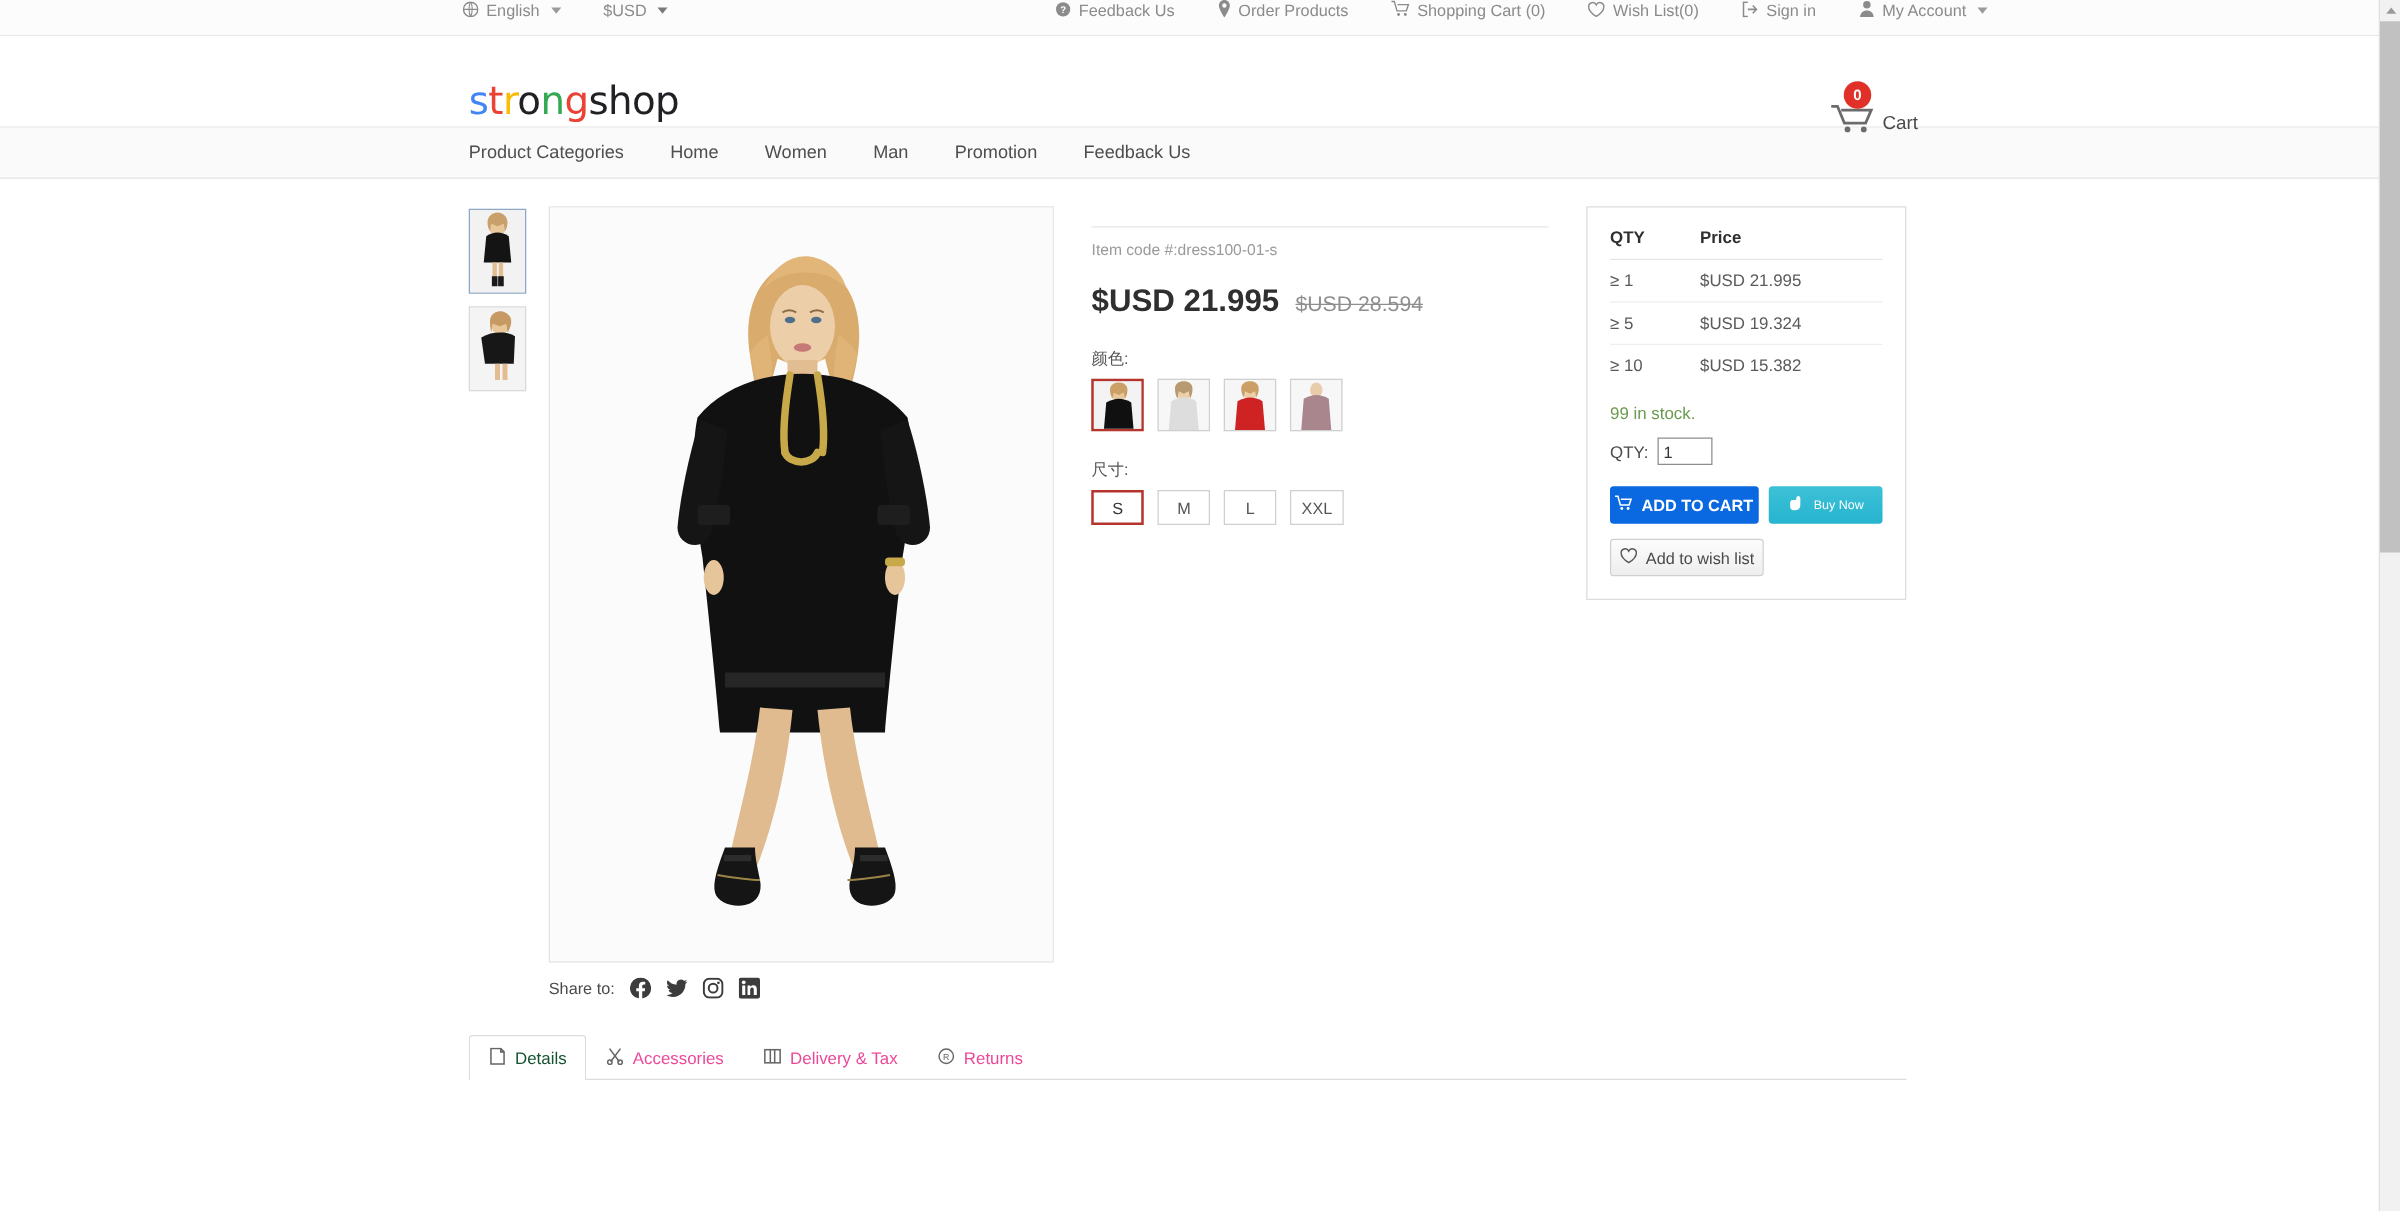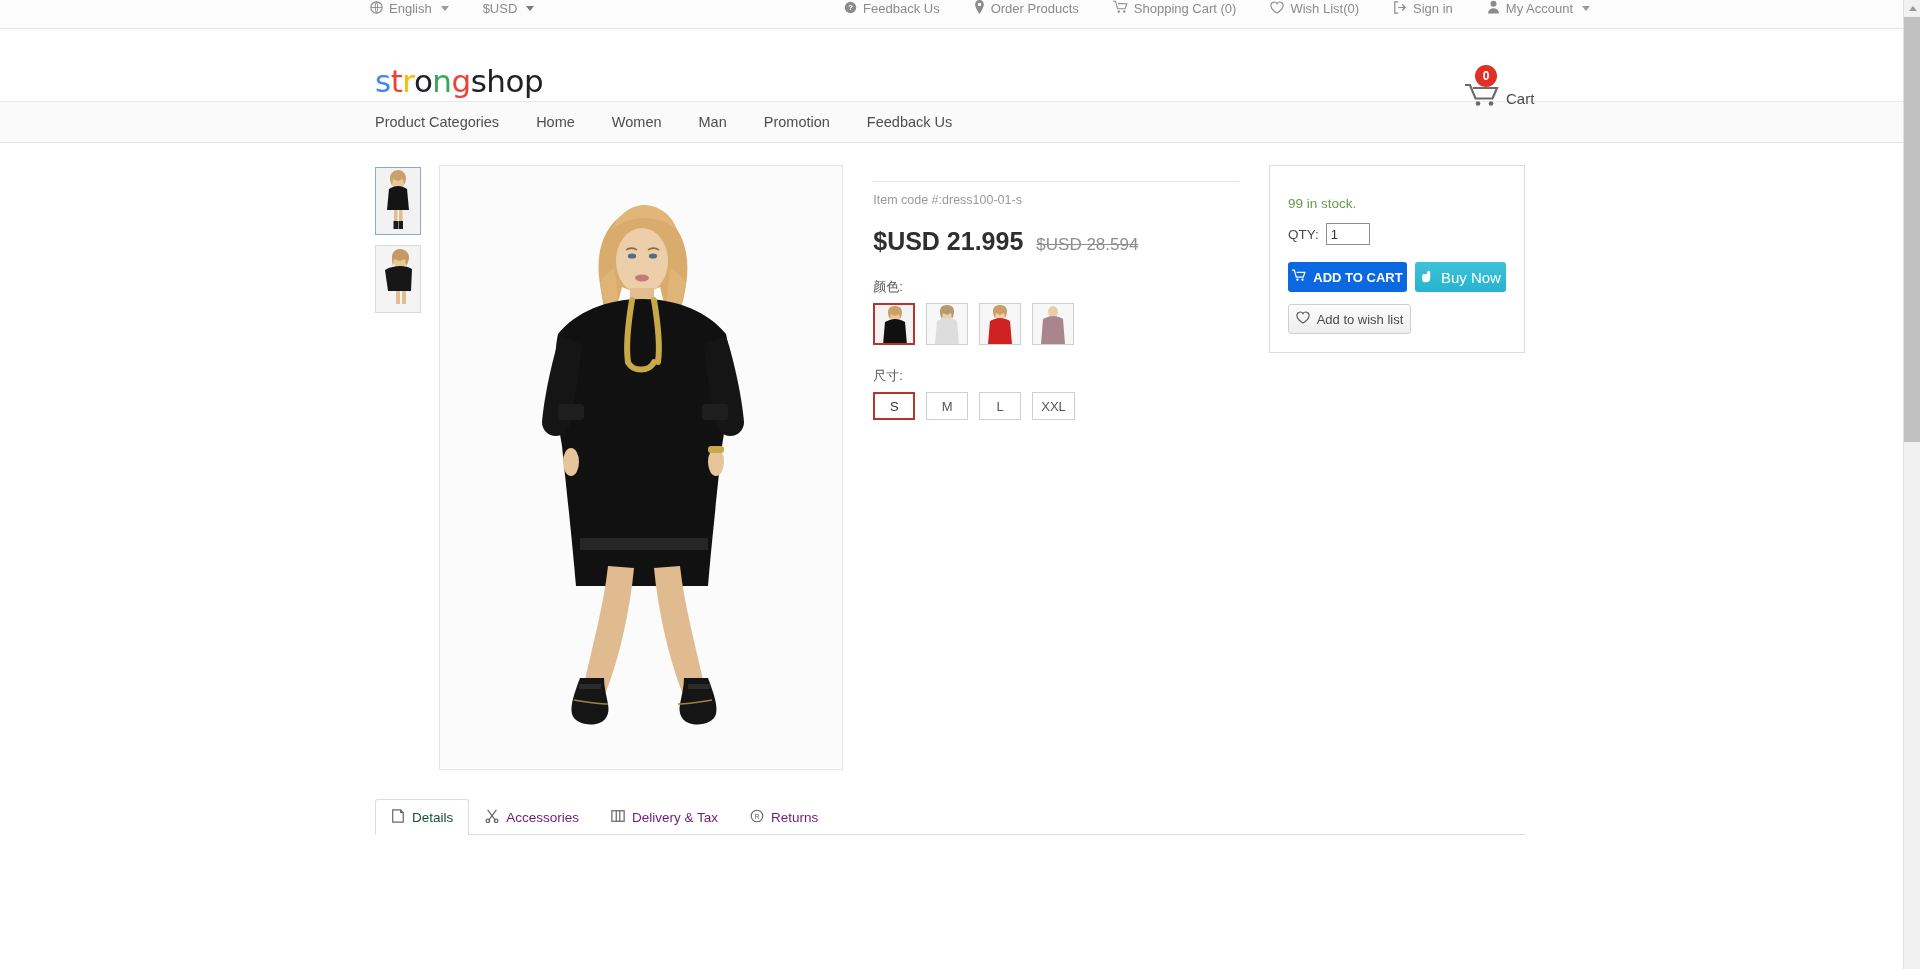--- a/index.html
+++ b/index.html
@@ -204,21 +204,21 @@
   .btn-row{ display:flex;gap:8px;margin-top:17px; }
   .btn{
     border:none;border-radius:3px;cursor:pointer;
     display:flex;align-items:center;justify-content:center;gap:7px;
     color:#fff;font-size:13px;font-weight:bold;
     height:30px;
   }
   .btn-cart{ background:#0a68e0; width:120px; }
   .btn-buy{
     background:linear-gradient(180deg,#3dc1d8 0%,#26b4cf 100%);
-    width:92px; font-weight:normal; font-size:15px;
+    width:92px; font-weight:normal; font-size:10px;
   }
   .btn-wish{
     margin-top:12px;
     background:linear-gradient(180deg,#fcfcfc 0%,#eeeeee 100%);
     border:1px solid #cfcfcf;color:#4a4a4a;
     font-weight:normal;font-size:13px;
     width:123px;height:30px;border-radius:3px;
     display:flex;align-items:center;justify-content:center;gap:7px;cursor:pointer;
   }
 
@@ -228,21 +228,21 @@
     display:flex;align-items:center;gap:12px;
     font-size:13px;color:#4a4a4a;
   }
   .share-ico{ width:17px;height:17px;fill:#3c3c3c;cursor:pointer; }
 
   
   .tabs-wrap{ margin-left:375px;margin-top:28px;width:1150px; }
   .tabs{ display:flex;align-items:flex-end;border-bottom:1px solid #dcdcdc; }
   .tab{
     display:flex;align-items:center;gap:7px;
-    padding:9px 15px; font-size:13.5px;color:#701a75;
+    padding:9px 15px; font-size:13.5px;color:#ec4899;
     border:1px solid transparent;border-bottom:none;
     cursor:pointer; position:relative; top:1px;
   }
   .tab.active{
     background:#fff;border-color:#dcdcdc;
     color:#14532d;border-radius:3px 3px 0 0;
   }
   .tab svg{ width:14px;height:14px;fill:#666; }
   .tab-body{ padding:18px 0 0 0; }
   .tab-body ul{ margin:0;padding-left:54px; }
@@ -502,20 +502,42 @@
       <div class="opt-label">尺寸:</div>
       <div class="sizes">
         <div class="size-btn sel">S</div>
         <div class="size-btn">M</div>
         <div class="size-btn">L</div>
         <div class="size-btn">XXL</div>
       </div>
     </div>
 
     <div class="panel">
+      <table class="ptable">
+        <thead>
+          <tr>
+            <th class="qty-h">QTY</th>
+            <th>Price</th>
+          </tr>
+        </thead>
+        <tbody>
+          <tr>
+            <td>≥  1</td>
+            <td>$USD 21.995</td>
+          </tr>
+          <tr>
+            <td>≥  5</td>
+            <td>$USD 19.324</td>
+          </tr>
+          <tr>
+            <td>≥  10</td>
+            <td>$USD 15.382</td>
+          </tr>
+        </tbody>
+      </table>
 
       <div class="stock">99 in stock.</div>
 
       <div class="qty-row">
         <span class="qty-lbl">QTY:</span>
         <input class="qty-input" type="text" value="1" style="">
       </div>
 
       <div class="btn-row">
         <div class="btn btn-cart">
@@ -543,20 +565,40 @@
           <svg width="14" height="13" viewBox="0 0 16 15">
               <path d="M8 14S1 9.5 1 5.2A3.7 3.7 0 018 3.3 3.7 3.7 0 0115 5.2C15 9.5 8 14 8 14z" fill="none" stroke="#555" stroke-width="1.3"></path>
             </svg>
         </span>
         <span>Add to wish list</span>
       </div>
     </div>
 
   </div>
 
+  <div class="share">
+    <span>Share to:</span>
+    <svg class="share-ico" viewBox="0 0 16 16">
+        <path d="M8 0a8 8 0 00-1.3 15.9v-5.6H4.7V8h2V6.3c0-2 1.2-3.1 3-3.1.9 0 1.8.15 1.8.15V5.2h-1c-1 0-1.3.6-1.3 1.25V8h2.2l-.35 2.3H9.2v5.6A8 8 0 008 0z"></path>
+      </svg>
+    <svg class="share-ico" viewBox="0 0 16 16">
+        <path d="M16 3a6.6 6.6 0 01-1.9.5A3.3 3.3 0 0015.5 1.7a6.6 6.6 0 01-2.1.8A3.3 3.3 0 007.8 5.5 9.3 9.3 0 011.1 2.1a3.3 3.3 0 001 4.4 3.3 3.3 0 01-1.5-.4 3.3 3.3 0 002.6 3.2 3.3 3.3 0 01-1.5.06 3.3 3.3 0 003.1 2.3A6.6 6.6 0 010 13.1a9.3 9.3 0 005 1.5c6.1 0 9.4-5 9.4-9.4V4.8A6.7 6.7 0 0016 3z"></path>
+      </svg>
+    <svg class="share-ico" viewBox="0 0 16 16">
+        <rect x="1" y="1" width="14" height="14" rx="4" fill="none" stroke="#3c3c3c" stroke-width="1.5"></rect>
+        <circle cx="8" cy="8" r="3.3" fill="none" stroke="#3c3c3c" stroke-width="1.5"></circle>
+        <circle cx="12" cy="4" r="1" fill="#3c3c3c"></circle>
+      </svg>
+    <svg class="share-ico" viewBox="0 0 16 16">
+        <rect width="16" height="16" rx="2" fill="#3c3c3c"></rect>
+        <rect x="2.6" y="6" width="2.3" height="7.2" fill="#fff"></rect>
+        <circle cx="3.75" cy="3.6" r="1.4" fill="#fff"></circle>
+        <path d="M6.6 6h2.2v1c.4-.7 1.2-1.2 2.2-1.2 1.8 0 2.6 1.1 2.6 3v4.4h-2.3V9.2c0-1-.35-1.6-1.2-1.6-.75 0-1.2.5-1.4 1-.06.2-.08.45-.08.7v3.9H6.6z" fill="#fff"></path>
+      </svg>
+  </div>
 
   <div class="tabs-wrap">
     <div class="tabs">
       <div class="tab active">
         <span>
           <svg viewBox="0 0 16 16">
               <path d="M2 1h9l3 3v11H2z" fill="none" stroke="#666" stroke-width="1.4"></path>
               <path d="M11 1v3h3" fill="none" stroke="#666" stroke-width="1.4"></path>
             </svg>
         </span>

